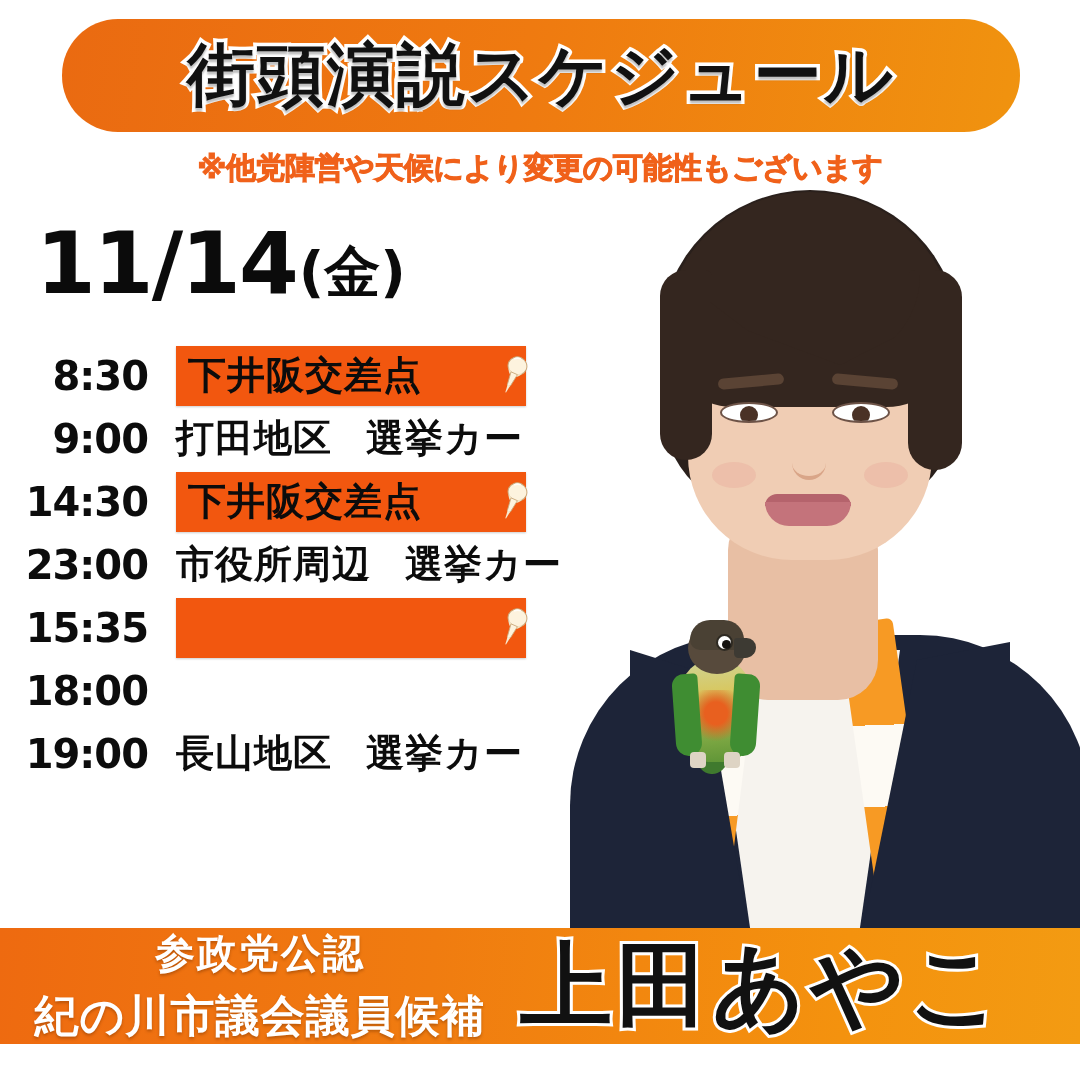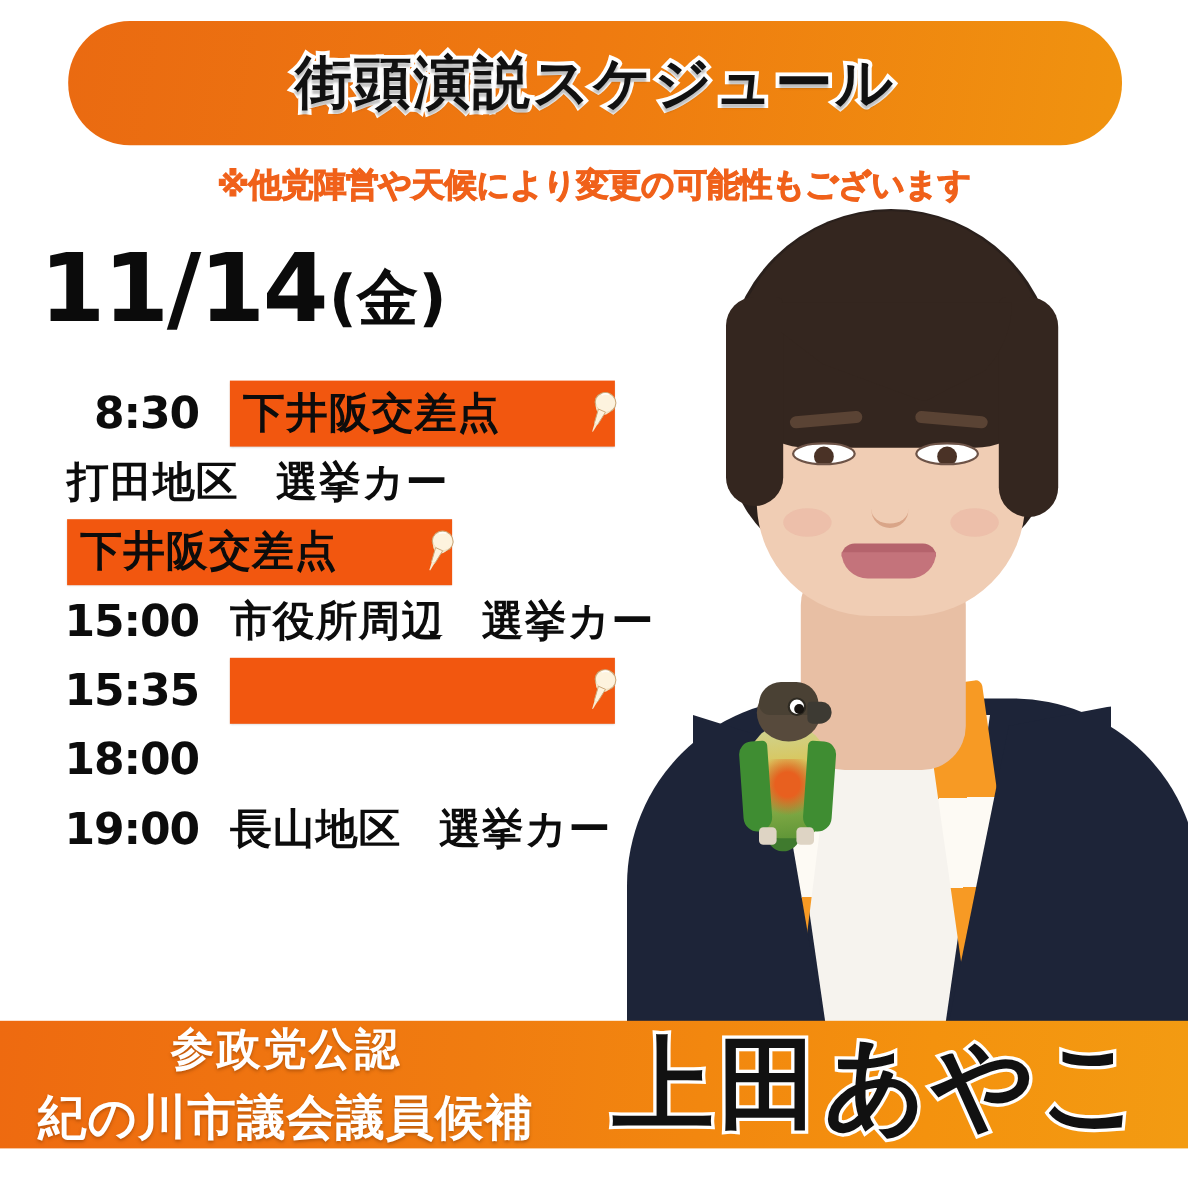--- a/index.html
+++ b/index.html
@@ -86,21 +86,21 @@
   .p-foot.l { left:22px; } .p-foot.r { left:56px; }
 
   
   #title-banner {
     position:absolute; left:62px; top:19px; width:958px; height:113px;
     background:linear-gradient(100deg,#ea6a11 0%,#ef7a10 48%,#f0930f 100%);
     border-radius:56px;
   }
   #title-text {
     position:absolute; inset:0; display:flex; align-items:center; justify-content:center;
-    font-size:52px; font-weight:bold; color:#111; letter-spacing:2px;
+    font-size:68px; font-weight:bold; color:#111; letter-spacing:2px;
     -webkit-text-stroke:7px #fff; paint-order:stroke fill;
     text-shadow:0 3px 2px rgba(0,0,0,.25);
   }
 
   
   #subtitle {
     position:absolute; left:0; top:148px; width:1080px; text-align:center;
     font-size:30px; font-weight:bold; color:#f0611a; letter-spacing:-.5px;
     -webkit-text-stroke:1px #f0611a;
   }
@@ -111,21 +111,21 @@
     font-size:86px; font-weight:bold; color:#0b0b0b; line-height:1;
     -webkit-text-stroke:4px #fff; paint-order:stroke fill; letter-spacing:-2px;margin-top:10px;
   }
   #date-weekday {
     font-size:56px; font-weight:bold; color:#0b0b0b; line-height:1; margin-left:2px; padding-bottom:6px;
     -webkit-text-stroke:3px #fff; paint-order:stroke fill;
   }
 
   
   #schedule { position:absolute; left:0; top:344px; width:660px; }
-  .sched-row { display:flex; align-items:center; height:63px;padding-left:33px; }
+  .sched-row { display:flex; align-items:center; height:63px; }
   .sched-time {
     width:148px; text-align:right; font-size:40px; font-weight:bold; color:#0c0c0c;
     letter-spacing:-1px; flex:0 0 148px;
   }
   .sched-place {
     margin-left:28px; display:inline-flex; align-items:center; height:60px;
     font-size:38px; font-weight:bold; color:#0c0c0c; letter-spacing:1px; white-space:nowrap;
   }
   .sched-row.hl .sched-place {
     background:#f2570f; padding:0 10px 0 12px; min-width:350px;
@@ -146,21 +146,21 @@
   #party-line1 {
     font-size:40px; font-weight:bold; color:#fff; letter-spacing:2px;
     text-shadow:0 2px 3px rgba(120,50,0,.45);
   }
   #party-line2 {
     font-size:44px; font-weight:bold; color:#fff; letter-spacing:1px; margin-top:6px;
     text-shadow:0 2px 3px rgba(120,50,0,.45);
     font-family:Liberation Mono, monospace;
   }
   #candidate-name {
-    flex:1; text-align:center; font-size:92px; font-weight:bold; color:#111;
+    flex:1; font-size:92px; font-weight:bold; color:#111;
     letter-spacing:4px; -webkit-text-stroke:6px #fff; paint-order:stroke fill;
   }
 </style>
 </head>
 <body>
 
 <div id="portrait">
   <div class="shoulders"></div>
   <div class="shirt"></div>
   <div class="scarf-l"></div>
@@ -230,43 +230,45 @@
               <path d="M8.5 13 a9 9 0 0 0 17 0 l-2.2 5.5 a7 7 0 0 1 -12.6 0 Z" fill="#f3e4c6"></path>
               <path d="M13.5 19 l7 0 l-1.8 13 a2.2 2.2 0 0 1 -3.4 0 Z" fill="#fdf3de" stroke="#caa87a" stroke-width=".8"></path>
               <path d="M15.6 32 l2.8 0 l-1 8 l-0.8 0 Z" fill="#f7ead0"></path>
               <path d="M11 6 a9 9 0 0 1 6 -3" stroke="#fff" stroke-width="1.6" fill="none" opacity=".8"></path>
             </g>
           </svg>
         </span>
       </div>
     </div>
     <div class="sched-row">
+      <div class="sched-time">9:00</div>
       <div class="sched-place">
         <span class="label">打田地区</span>
         <span class="mode">選挙カー</span>
       </div>
     </div>
     <div class="sched-row hl">
+      <div class="sched-time">14:30</div>
       <div class="sched-place">
         <span class="label">下井阪交差点</span>
         <span class="mic">
           <svg viewBox="0 0 34 44" width="34" height="44" aria-hidden="true">
             <g transform="rotate(24 17 22)">
               <ellipse cx="17" cy="11" rx="9.5" ry="9" fill="#fdf3de" stroke="#caa87a" stroke-width="1"></ellipse>
               <path d="M8.5 13 a9 9 0 0 0 17 0 l-2.2 5.5 a7 7 0 0 1 -12.6 0 Z" fill="#f3e4c6"></path>
               <path d="M13.5 19 l7 0 l-1.8 13 a2.2 2.2 0 0 1 -3.4 0 Z" fill="#fdf3de" stroke="#caa87a" stroke-width=".8"></path>
               <path d="M15.6 32 l2.8 0 l-1 8 l-0.8 0 Z" fill="#f7ead0"></path>
               <path d="M11 6 a9 9 0 0 1 6 -3" stroke="#fff" stroke-width="1.6" fill="none" opacity=".8"></path>
             </g>
           </svg>
         </span>
       </div>
     </div>
     <div class="sched-row">
-      <div class="sched-time">15:00</div>
+      <div class="sched-time">23:00</div>
       <div class="sched-place">
         <span class="label">市役所周辺</span>
         <span class="mode">選挙カー</span>
       </div>
     </div>
     <div class="sched-row hl">
       <div class="sched-time">15:35</div>
       <div class="sched-place">
         <span class="mic">
           <svg viewBox="0 0 34 44" width="34" height="44" aria-hidden="true">

